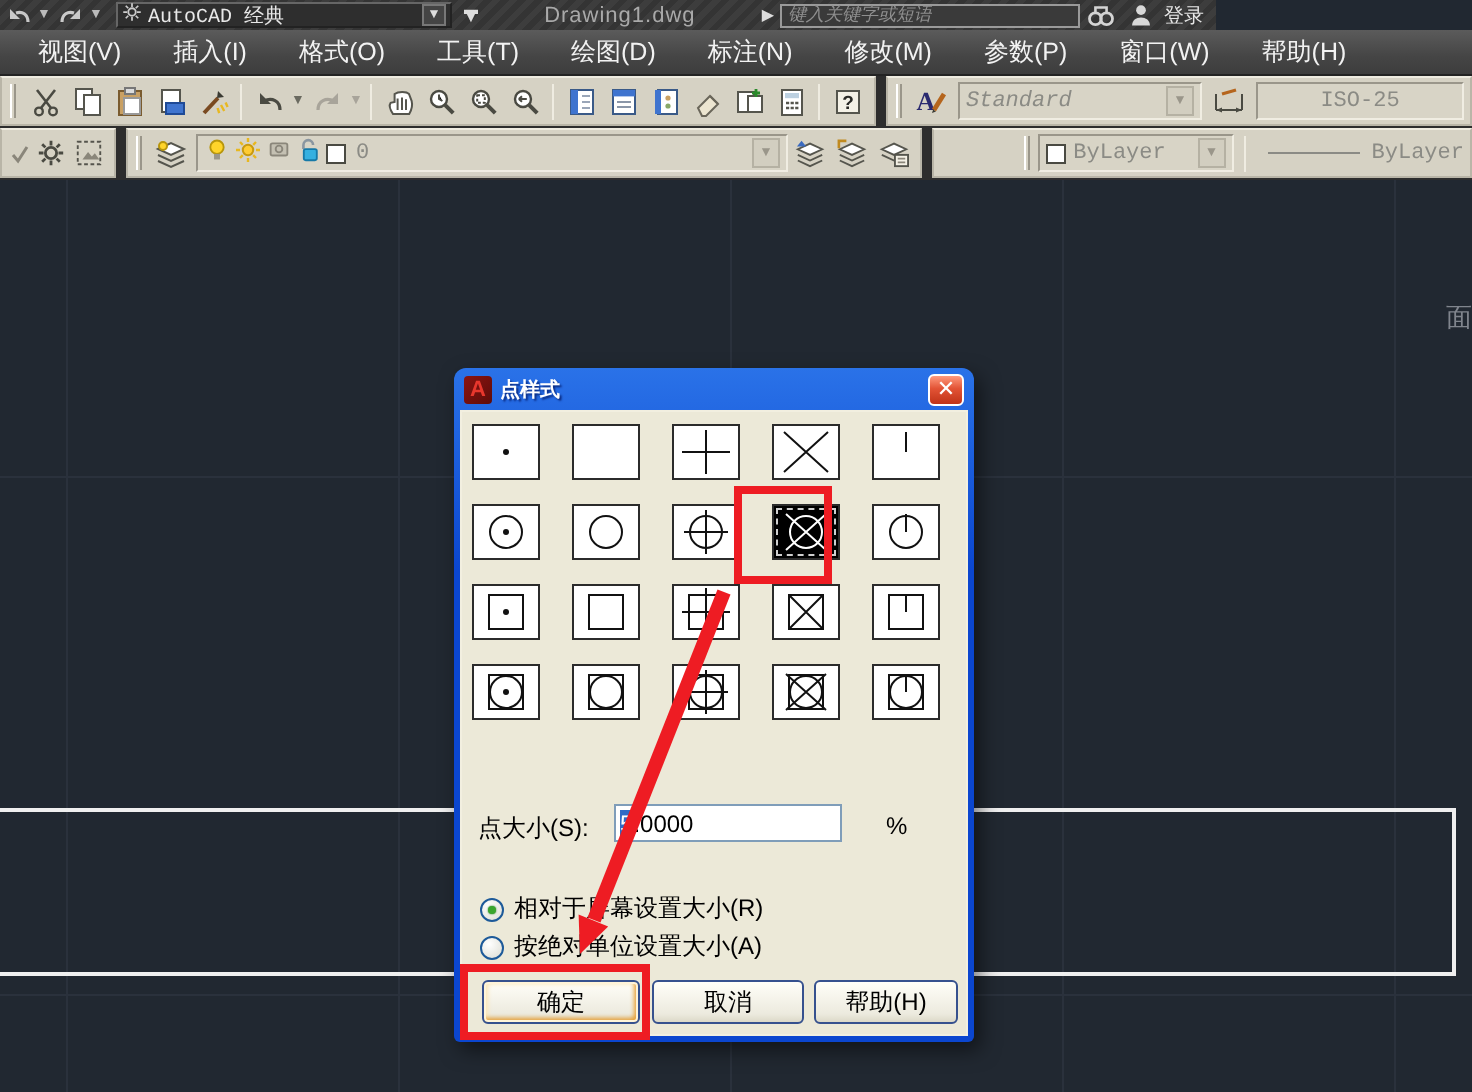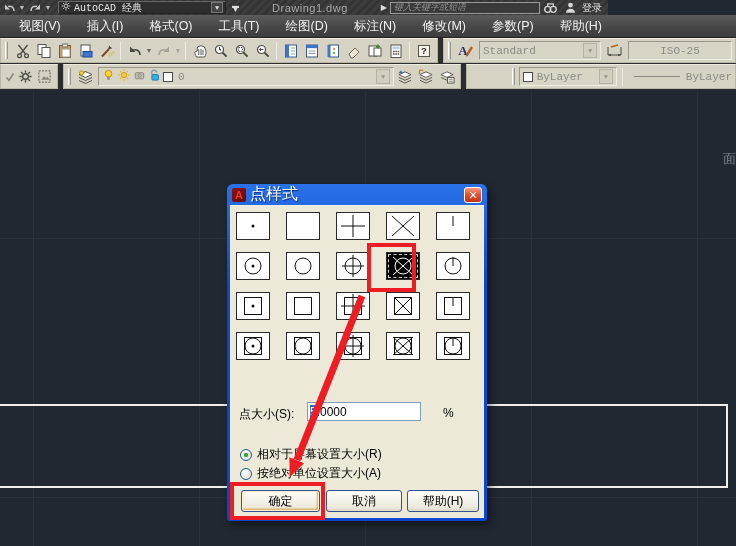--- a/index.html
+++ b/index.html
@@ -60,21 +60,21 @@
   .wl{position:absolute;background:#efefef;}
   .edgeglyph{position:absolute;color:#80858d;font-size:13px;}
 
   
   .dialog{position:absolute;left:227px;top:184px;width:260px;height:337px;z-index:10;
     background:linear-gradient(180deg,#2a72e8,#0b46cf 30%);border-radius:6px 6px 3px 3px;
     padding:0 3px 3px 3px;box-shadow:3px 4px 10px rgba(0,0,0,.5);}
   .dtitle{height:21px;display:flex;align-items:center;gap:4px;padding:0 2px;}
   .dlogo{width:14px;height:14px;background:linear-gradient(135deg,#8c1410,#5e0c0a);
     color:#e8372d;font-weight:bold;font-size:11px;line-height:14px;text-align:center;border-radius:2px;flex:none;}
-  .dtext{color:#fff;font-weight:normal;font-size:16px;flex:1;text-shadow:1px 1px 1px #0a2a80;}
+  .dtext{color:#fff;font-weight:bold;font-size:10px;flex:1;text-shadow:1px 1px 1px #0a2a80;}
   .dclose{width:18px;height:16px;border:1px solid #fff;border-radius:3px;flex:none;
     background:linear-gradient(180deg,#ff9a7d,#e25335 45%,#c03318);
     color:#fff;font-weight:bold;font-size:11px;line-height:14px;text-align:center;}
   .dbody{position:relative;width:254px;height:313px;background:#ece9d8;border:1px solid #f2efe0;}
 
   .stylegrid{position:absolute;left:5px;top:6px;display:grid;
     grid-template-columns:repeat(5,34px);grid-auto-rows:28px;column-gap:16px;row-gap:12px;}
   .cell{width:34px;height:28px;background:#fff;border:1px solid #2b2b2b;position:relative;}
   .cell svg{position:absolute;left:0;top:0;}
   .cell svg *{stroke:#111;fill:none;stroke-width:1;}
@@ -158,20 +158,21 @@
 
   <div class="menubar">
     <span class="menu">视图(V)</span>
     <span class="menu">插入(I)</span>
     <span class="menu">格式(O)</span>
     <span class="menu">工具(T)</span>
     <span class="menu">绘图(D)</span>
     <span class="menu">标注(N)</span>
     <span class="menu">修改(M)</span>
     <span class="menu">参数(P)</span>
+    <span class="menu">窗口(W)</span>
     <span class="menu">帮助(H)</span>
   </div>
 
   <div class="tbarea">
     <div class="tbrow row1">
       <div class="panel" style="flex:none;">
         <span class="grip"></span>
         <span class="tb">
             <svg width="16" height="16" viewBox="0 0 16 16">
               <path d="M3.5 2l7 9M12.5 2l-7 9" stroke="#4a4a42" stroke-width="1.3"></path>
@@ -301,21 +302,21 @@
       </div>
       <div class="panel" style="flex:1;margin-left:5px;overflow:hidden;">
         <span class="grip"></span>
         <span class="tb">
             <svg width="17" height="17" viewBox="0 0 17 17">
               <text x="6" y="13" font-size="13" font-weight="bold" text-anchor="middle" fill="#2a2a70" font-family="Liberation Serif,serif">A</text>
               <path d="M10 13L15 5" stroke="#b5651d" stroke-width="2.4"></path>
               <path d="M9 14.5l2-.8-1.4-1z" fill="#3a3a32"></path>
             </svg>
           </span>
-        <div class="combo" style="width:122px;margin:0 3px;">
+        <div class="combo" style="width:122px;margin:0 3px;font-style:italic;">
           <span>Standard</span>
           <span class="carrow">▼</span>
         </div>
         <span class="tb">
             <svg width="17" height="15" viewBox="0 0 17 15">
               <path d="M2 12h13" stroke="#4a4a42"></path>
               <path d="M2 12l3-1.2v2.4zM15 12l-3-1.2v2.4z" fill="#4a4a42"></path>
               <path d="M2 12V4M15 12V4" stroke="#4a4a42"></path>
               <path d="M5 4l7-2" stroke="#b5651d" stroke-width="1.6"></path>
             </svg>

